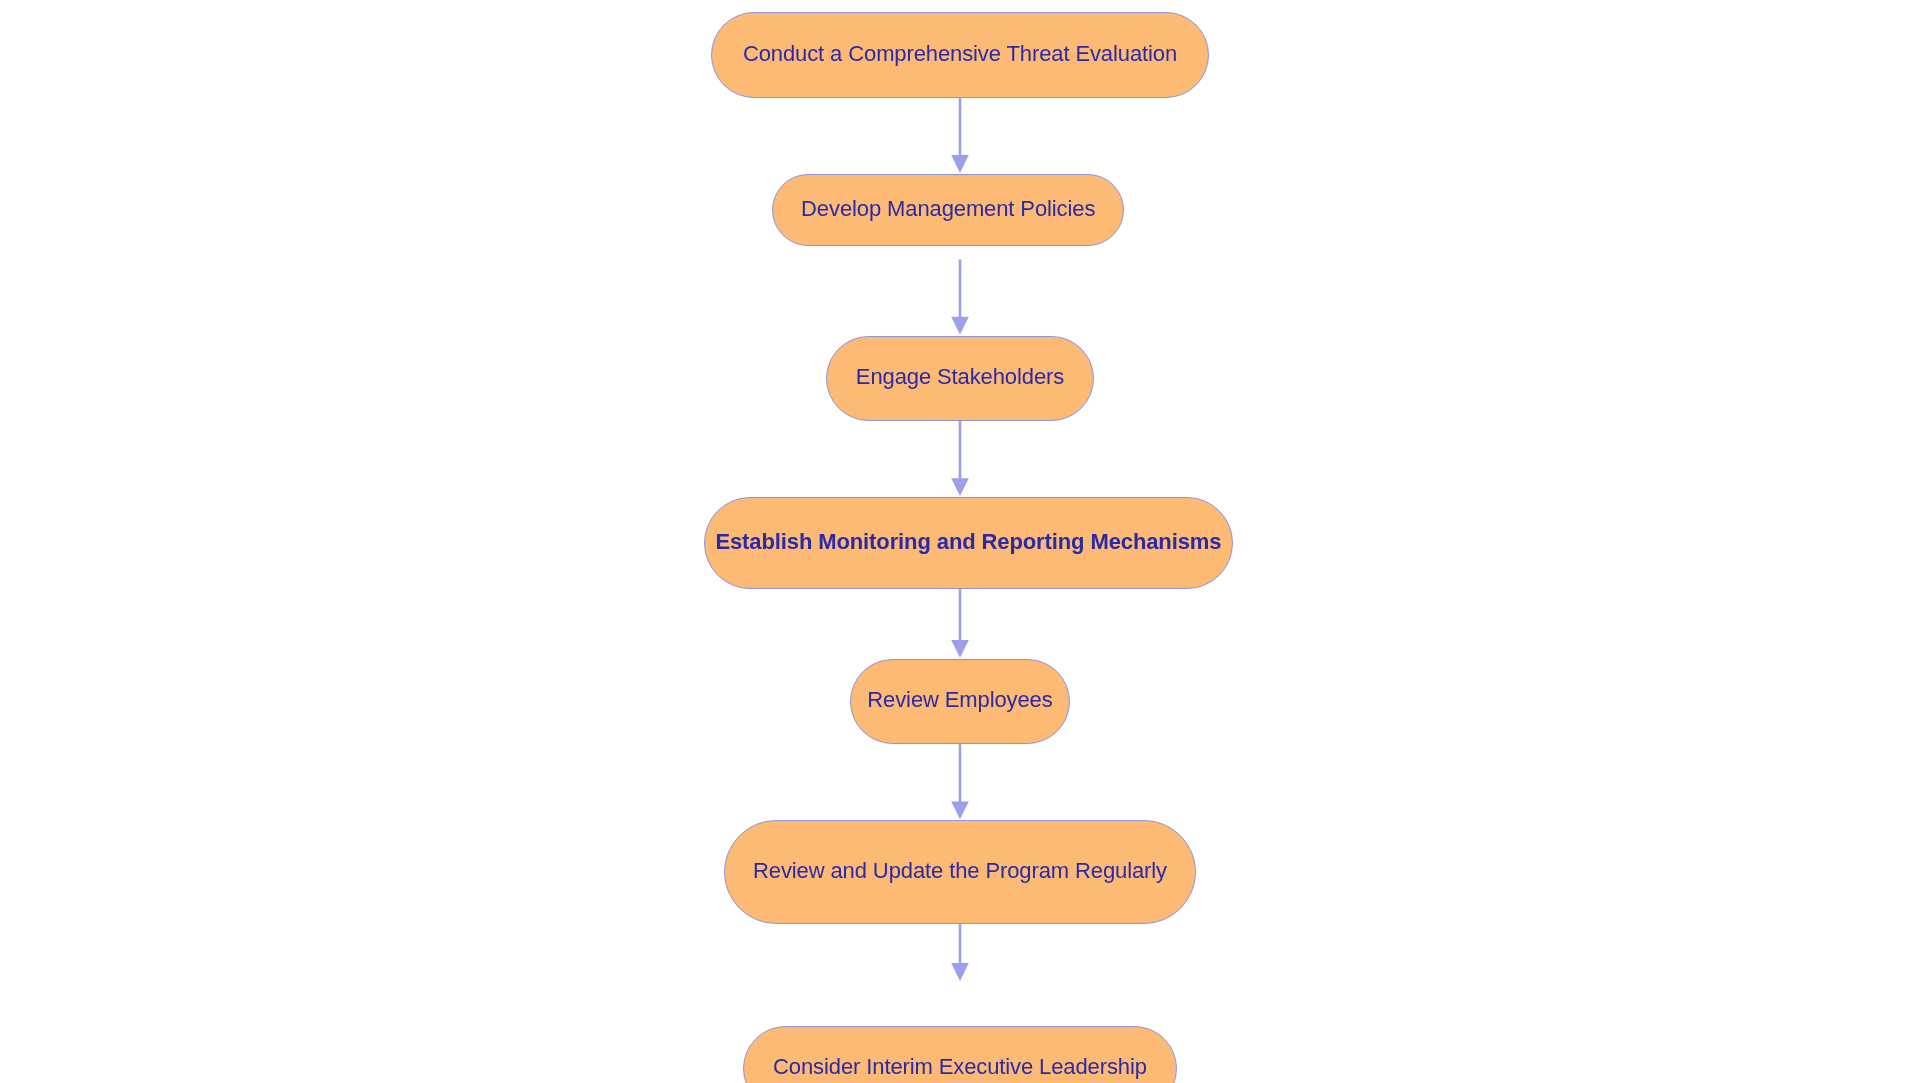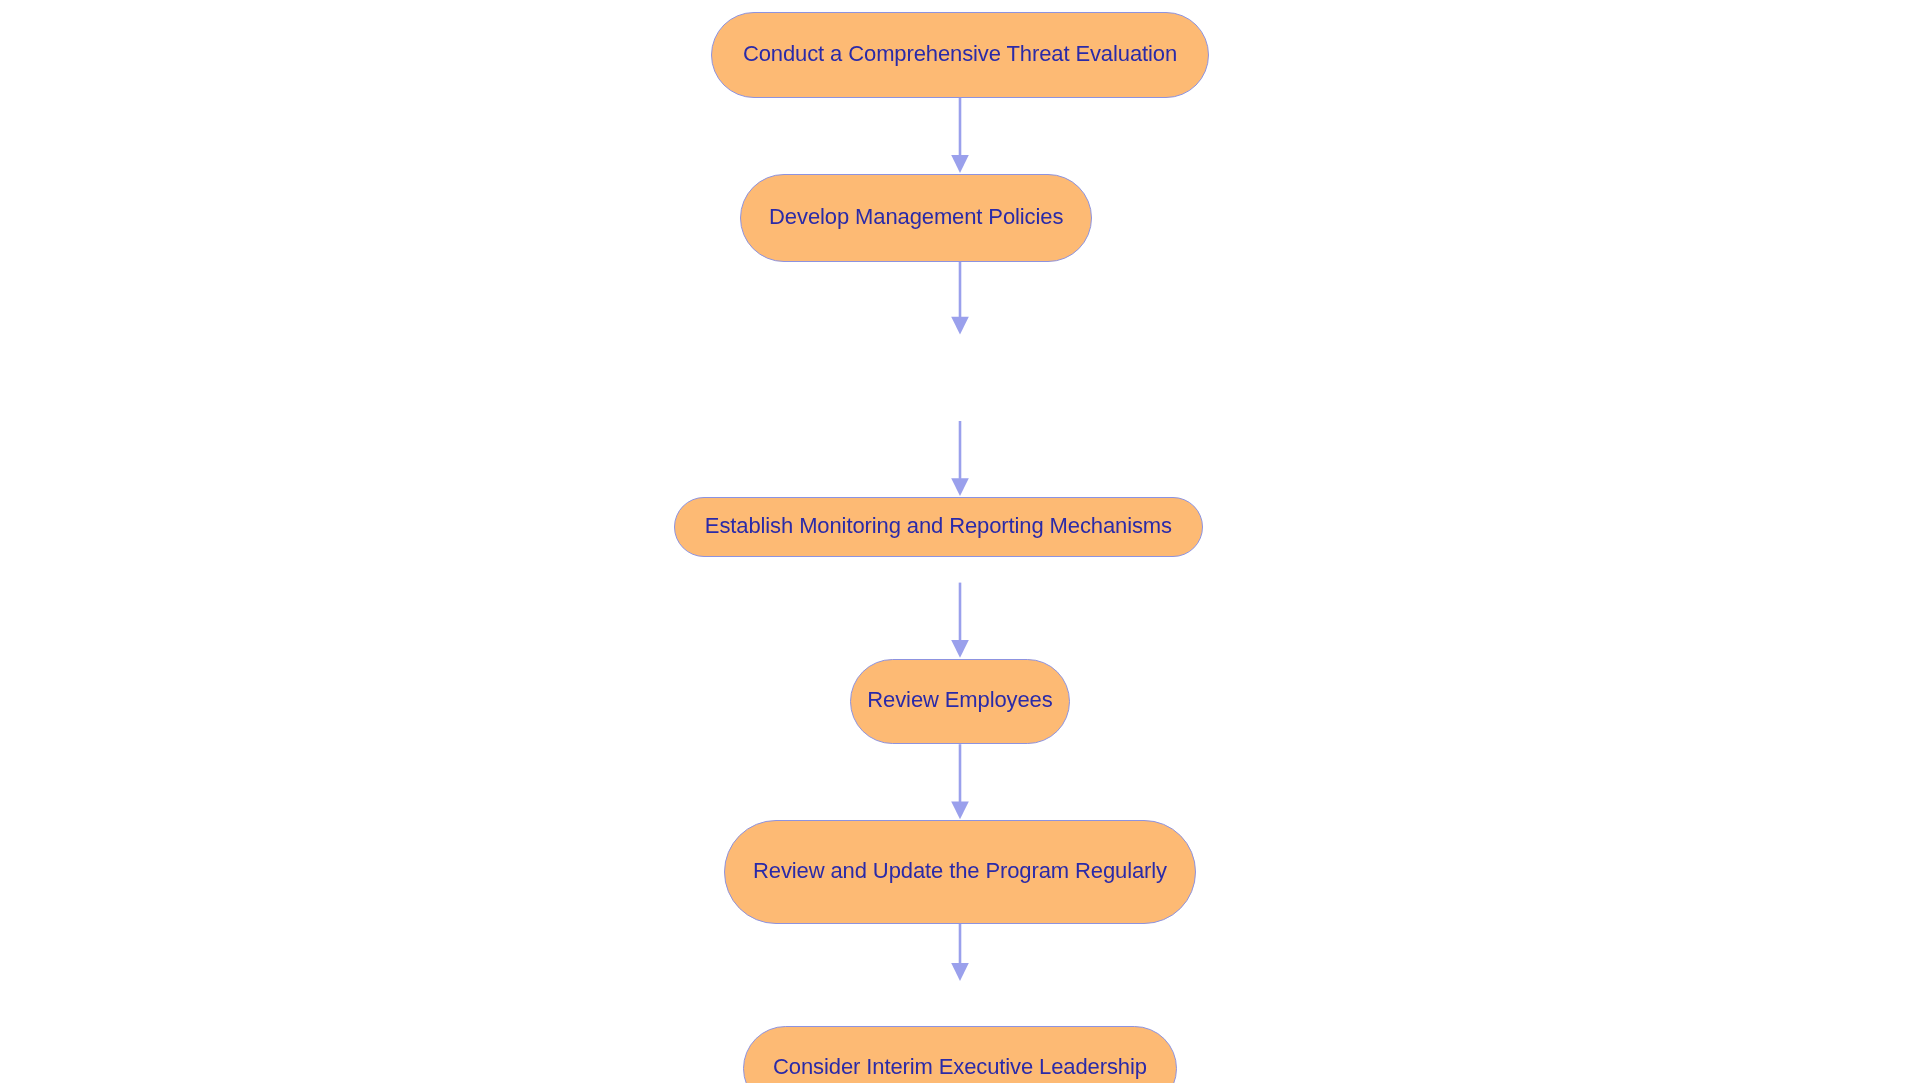--- a/index.html
+++ b/index.html
@@ -21,23 +21,23 @@
   .node > .node-label {
     display:inline-block;
     position:relative;
     top:-1.4px;
     letter-spacing:-0.11px;
     will-change:opacity;
   }
 
   
   .n1 { left:711.30px; top:12.30px;   width:497.4px; height:85.5px; }
-  .n2 { left:740px; top:173.90px;  width:352.4px; height:88px; }
+  .n2 { left:772px; top:173.90px;  width:352.4px; height:72px; }
   .n3 { left:825.80px; top:335.50px;  width:268.4px; height:85.5px; }
-  .n4 { left:674px; top:497.10px;  width:528.8px; height:60px; }
+  .n4 { left:704px; top:497.10px;  width:528.8px; height:92px;font-weight:bold; }
   .n5 { left:849.90px; top:658.70px;  width:220.2px; height:85.5px; }
   .n6 { left:724.40px; top:820.30px;  width:471.2px; height:104px; }
   .n7 { left:742.80px; top:981.90px;  width:434.4px; height:85.5px;margin-top:44px; }
 </style>
 </head>
 <body>
 
 <div id="stage">
 
   <svg id="edge-layer" viewBox="0 0 1920 1083" width="1920" height="1083">
@@ -74,20 +74,23 @@
   </svg>
 
   <div class="node n1">
     <span class="node-label">Conduct a Comprehensive Threat Evaluation</span>
   </div>
 
   <div class="node n2">
     <span class="node-label">Develop Management Policies</span>
   </div>
 
+  <div class="node n3">
+    <span class="node-label">Engage Stakeholders</span>
+  </div>
 
   <div class="node n4">
     <span class="node-label">Establish Monitoring and Reporting Mechanisms</span>
   </div>
 
   <div class="node n5">
     <span class="node-label">Review Employees</span>
   </div>
 
   <div class="node n6">

